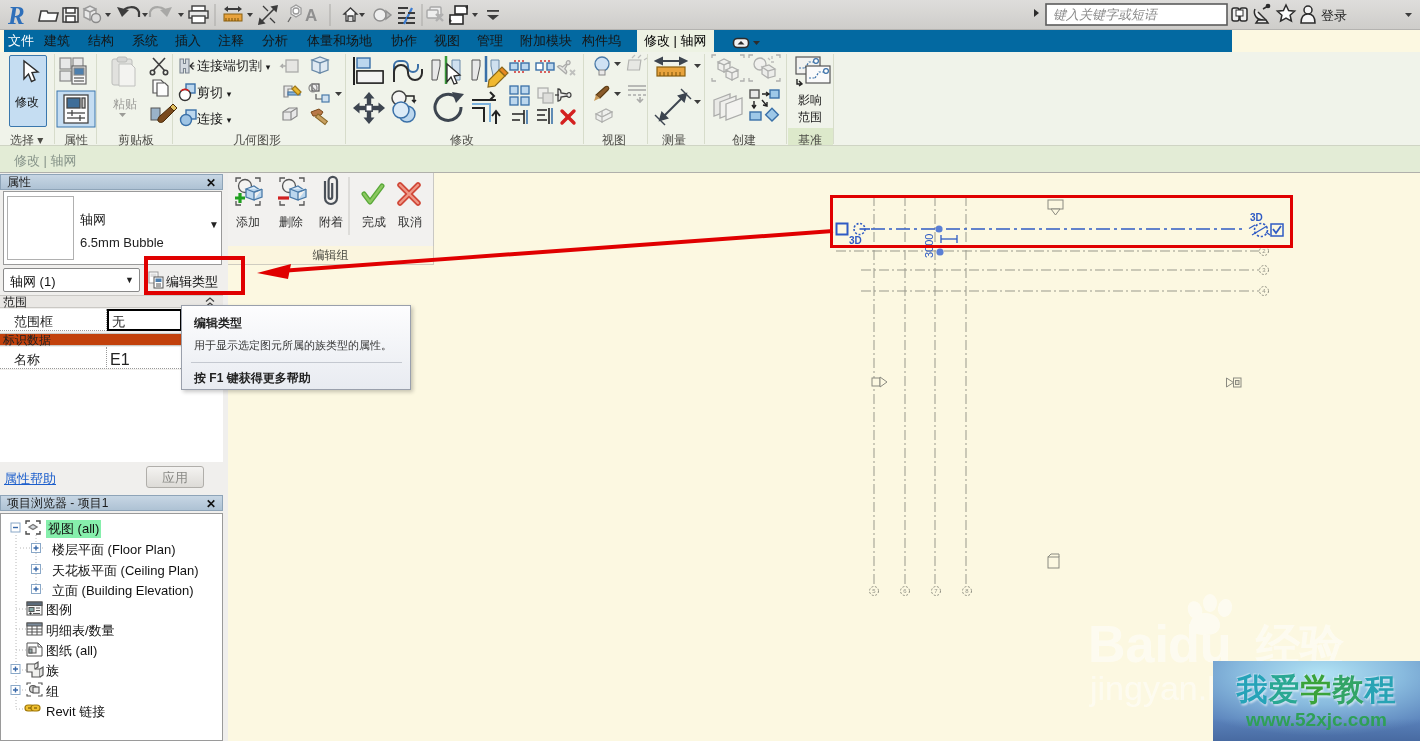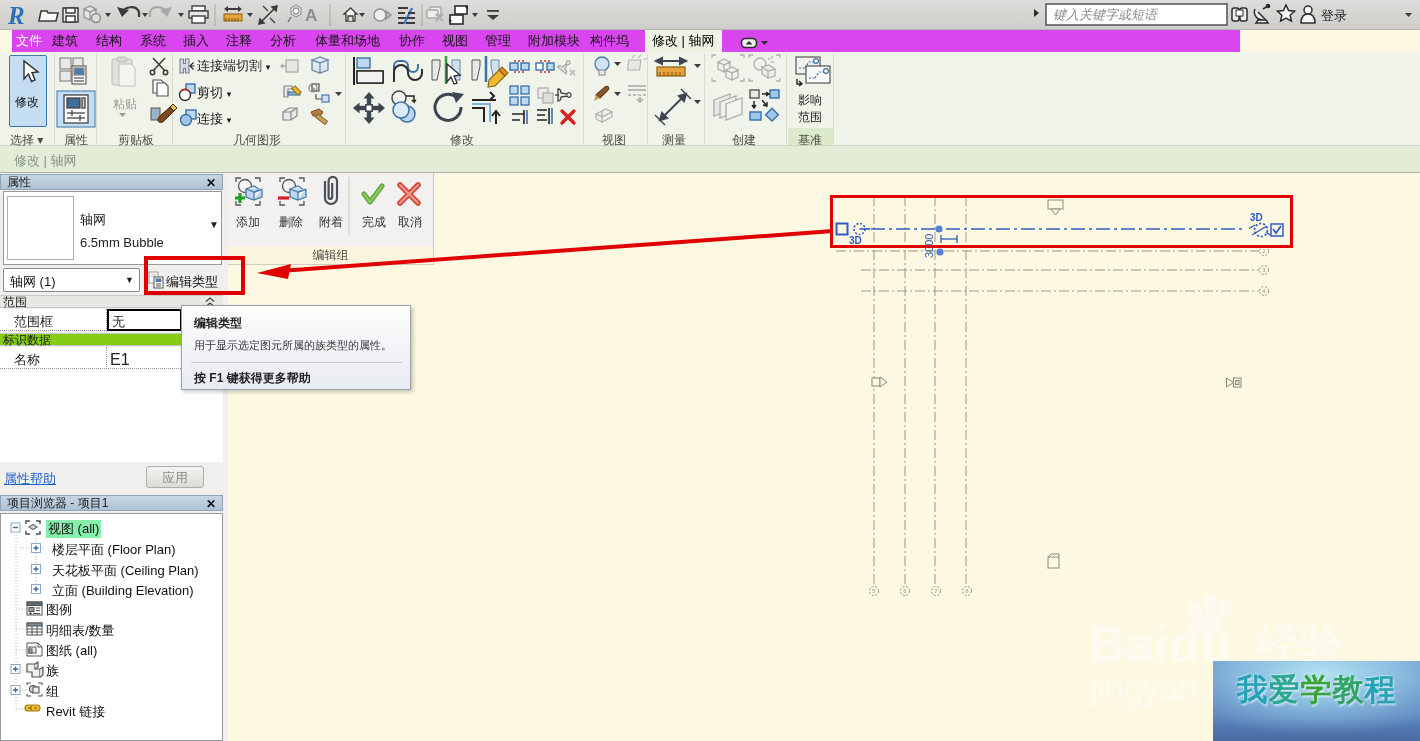--- a/index.html
+++ b/index.html
@@ -6,21 +6,21 @@
 html,body { width:1420px; height:741px; overflow:hidden; }
 body { font-family:"Liberation Sans", sans-serif; position:relative; background:#fcf8e1; }
 .abs { position:absolute; }
 
 
 #titlebar { left:0; top:0; width:1420px; height:30px;
   background:linear-gradient(#dedddb,#cecdca); border-bottom:1px solid #b4b3b0; }
 #titlebar .ttl { position:absolute; top:8px; font-size:13px; color:#1c1c1c; }
 
 
-#tabs { left:12px; top:30px; width:1228px; height:22px; background:#d946ef; }
+#tabs { left:4px; top:30px; width:1228px; height:22px; background:#0369a1; }
 .tab { position:absolute; top:0; height:22px; font-size:13px; color:#161616; line-height:21px; }
 .tab.file { color:#fdfdfd; }
 .tab.active { background:#edf2e3; color:#000; padding:0 7px; }
 
 
 #ribbon { left:0; top:52px; width:1420px; height:94px; background:#f0f3ea; border-bottom:1px solid #cfd4c4; }
 .rsep { position:absolute; top:2px; width:1px; height:90px; background:#d7dccb; }
 .glabel { position:absolute; font-size:12px; color:#4c4c46; top:80px; }
 
 
@@ -527,21 +527,21 @@
   <div style="position:absolute;left:166px;top:100px;font-size:13px;color:#111;">编辑类型</div>
 
   <div style="position:absolute;left:0px;top:122px;width:223px;height:13px;background:#e9e7e4;border-top:1px solid #cac8c4;border-bottom:1px solid #cac8c4;font-size:12px;color:#222;line-height:12px;"><span style="margin-left:3px;">范围</span><svg width="10" height="11" style="position:absolute;right:8px;top:1px;">
         <path d="M1 4.5 L5 1 L9 4.5 M1 9.5 L5 6 L9 9.5" fill="none" stroke="#444" stroke-width="1.3"></path>
       </svg></div>
   <div style="position:absolute;left:0px;top:136px;width:223px;height:22px;background:#fff;border-bottom:1px dotted #999;"></div>
   <div style="position:absolute;left:106px;top:136px;width:1px;height:22px;border-left:1px dotted #999;"></div>
   <div style="position:absolute;left:14px;top:140px;font-size:13px;color:#222;">范围框</div>
   <div style="position:absolute;left:107px;top:136px;width:75px;height:22px;background:#fff;border:2px solid #000;"></div>
   <div style="position:absolute;left:112px;top:140px;font-size:13px;color:#222;">无</div>
-  <div style="position:absolute;left:0px;top:160px;width:223px;height:13px;background:#84cc16;border-top:1px solid #cac8c4;border-bottom:1px solid #cac8c4;font-size:12px;color:#222;line-height:12px;"><span style="margin-left:3px;">标识数据</span></div>
+  <div style="position:absolute;left:0px;top:160px;width:223px;height:13px;background:#c2410c;border-top:1px solid #cac8c4;border-bottom:1px solid #cac8c4;font-size:12px;color:#222;line-height:12px;"><span style="margin-left:3px;">标识数据</span></div>
   <div style="position:absolute;left:0px;top:174px;width:223px;height:22px;background:#fff;border-bottom:1px dotted #999;"></div>
   <div style="position:absolute;left:106px;top:174px;width:1px;height:22px;border-left:1px dotted #999;"></div>
   <div style="position:absolute;left:14px;top:178px;font-size:13px;color:#222;">名称</div>
   <div style="position:absolute;left:110px;top:178px;font-size:16px;color:#222;">E1</div>
   <div style="position:absolute;left:0px;top:197px;width:223px;height:92px;background:#fff;"></div>
 
   <div style="position:absolute;left:4px;top:297px;font-size:13px;color:#1d5fcc;text-decoration:underline;">属性帮助</div>
   <div style="position:absolute;left:146px;top:293px;width:58px;height:22px;background:linear-gradient(#f4f3f1,#dddbd7);border:1px solid #b0aeaa;border-radius:3px;text-align:center;font-size:13px;color:#8a8a86;line-height:21px;">应用</div>
 
   <div class="phead" style="top:322px; line-height:15px;"><span style="margin-left:6px;">项目浏览器 - 项目1</span><span class="phx" style="top:1px;">✕</span></div>
@@ -782,20 +782,21 @@
       <path d="M29 100 L63 91 L60 106 Z" fill="#e00000"></path>
     </g>
   </svg>
 
   <div class="redbox" style="left:602px;top:22px;width:463px;height:53px;"></div>
 
   <div class="redbox" style="left:-84px;top:83px;width:101px;height:39px;border-width:4px;"></div>
 
   <div style="position:absolute;left:985px;top:488px;width:207px;height:80px;background:linear-gradient(rgba(25,45,95,0) 72%, rgba(25,45,95,0.28) 100%), radial-gradient(ellipse 165px 62px at 52% 16%, #b2e3f4 0%, #88bade 50%, #5a82bb 100%);">
     <div style="position:absolute;left:0;top:8px;width:100%;text-align:center;font-size:31px;font-weight:bold;text-shadow:1px 2px 2px rgba(255,255,255,.55), -1px -1px 1px rgba(255,255,255,.4);letter-spacing:1px;"><span style="color:#26a3b8;">我</span><span style="color:#2aa893;">爱</span><span style="color:#3aa33a;">学</span><span style="color:#32a466;">教</span><span style="color:#28a3b4;">程</span></div>
+    <div style="position:absolute;left:0;top:48px;width:100%;text-align:center;font-size:19px;font-weight:bold;color:#2fa057;">www.52xjc.com</div>
   </div>
 </div>
 
 <div style="position:absolute;left:181px;top:305px;width:230px;height:85px;background:linear-gradient(#fdfdfe,#e8ebf1);border:1px solid #9aa0ac;box-shadow:2px 2px 4px rgba(0,0,0,.22);z-index:30;white-space:nowrap;">
   <div style="position:absolute;left:12px;top:9px;font-size:12px;font-weight:bold;color:#222;">编辑类型</div>
   <div style="position:absolute;left:12px;top:32px;font-size:11px;color:#333;">用于显示选定图元所属的族类型的属性。</div>
   <div style="position:absolute;left:9px;top:56px;width:211px;border-top:1px solid #c4c8d0;"></div>
   <div style="position:absolute;left:12px;top:64px;font-size:12px;font-weight:bold;color:#222;">按 F1 键获得更多帮助</div>
 </div>
 

